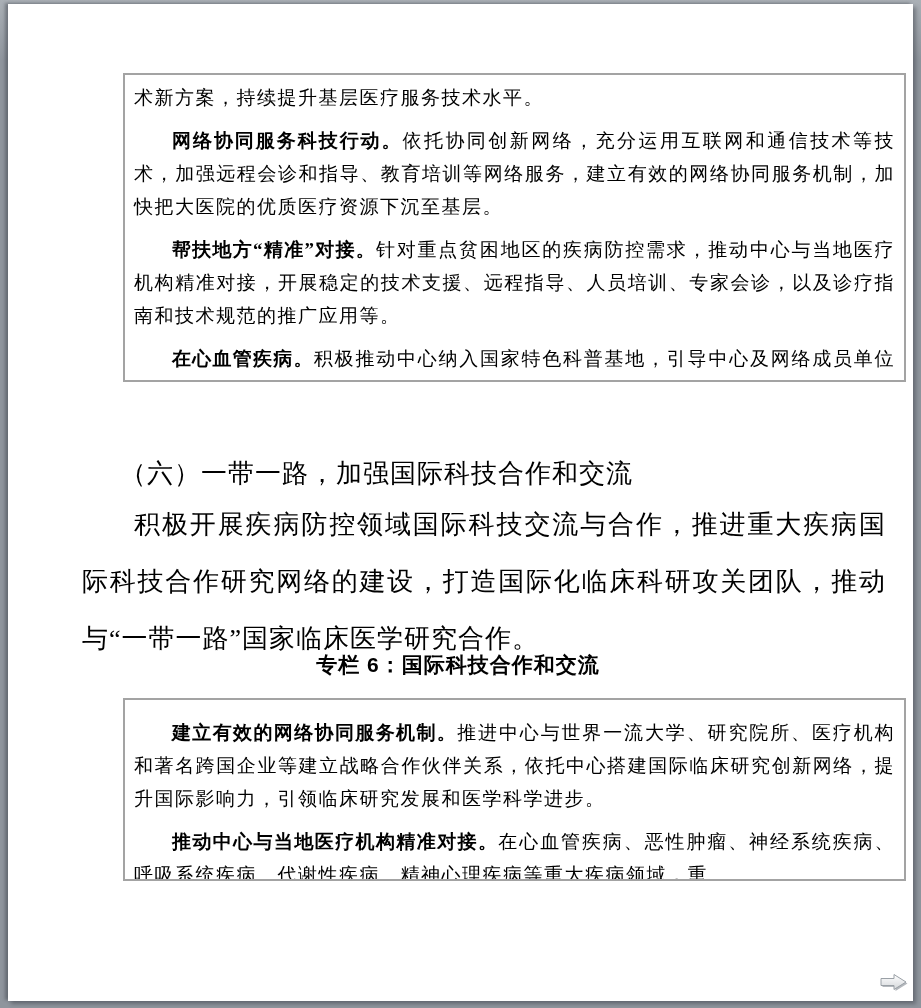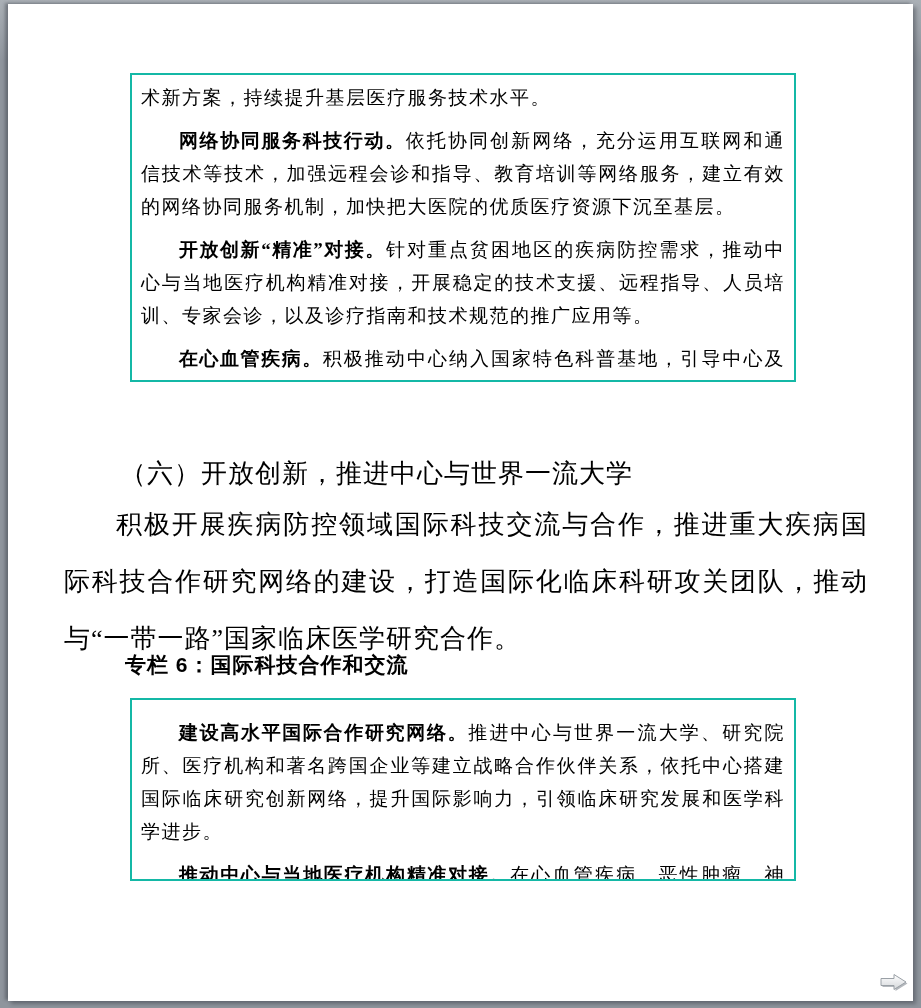--- a/index.html
+++ b/index.html
@@ -21,23 +21,23 @@
     position: absolute;
     left: 8px;
     top: 4px;
     width: 905px;
     height: 997px;
     background: #ffffff;
     box-shadow: -3px -1px 3px rgba(55,60,68,0.45), 3px 3px 4px rgba(55,60,68,0.45);
   }
   .callout-box {
     position: absolute;
-    left: 122px;
-    width: 666px;
-    border: 2px solid #14b8a6;
+    left: 115px;
+    width: 783px;
+    border: 2px solid #a3a3a3;
     background: #ffffff;
     font-size: 19px;
     line-height: 33px;
     letter-spacing: 1.5px;
     color: #000000;
     text-align: justify;
     text-justify: inter-ideograph;
     padding: 6px 9px 0 9px;
     overflow: hidden;
     box-sizing: border-box;
@@ -54,36 +54,37 @@
     width: 806px;
     font-size: 26px;
     line-height: 36px;
     letter-spacing: 1px;
     color: #000000;
     text-indent: 2em;
     font-weight: 500;
   }
   .body-paragraph {
     position: absolute;
-    left: 56px;
+    left: 74px;
     top: 492px;
     width: 804px;
     font-size: 26px;
     line-height: 57px;
     letter-spacing: 1px;
     color: #000000;
     text-align: justify;
     text-justify: inter-ideograph;
     text-indent: 2em;
   }
   .column-heading {
     position: absolute;
     left: 117px;
     top: 647px;
     width: 666px;
+    text-align: center;
     font-size: 21px;
     font-weight: bold;
     letter-spacing: 1px;
     color: #000000;
     font-family: "Liberation Sans", "DejaVu Sans", sans-serif;
   }
   .pager-arrow {
     position: absolute;
     left: 872px;
     top: 969px;
@@ -94,32 +95,32 @@
 </style>
 </head>
 <body>
 
 <div class="frame">
   <div class="page">
 
     <div class="callout-box box-top">
       <p><span>术新方案，持续提升基层医疗服务技术水平。</span></p>
       <p class="indent"><span class="lead">网络协同服务科技行动。</span><span>依托协同创新网络，充分运用互联网和通信技术等技术，加强远程会诊和指导、教育培训等网络服务，建立有效的网络协同服务机制，加快把大医院的优质医疗资源下沉至基层。</span></p>
-      <p class="indent"><span class="lead">开放创新“精准”对接。</span><span>针对重点贫困地区的疾病防控需求，推动中心与当地医疗机构精准对接，开展稳定的技术支援、远程指导、人员培训、专家会诊，以及诊疗指南和技术规范的推广应用等。</span></p>
+      <p class="indent"><span class="lead">帮扶地方“精准”对接。</span><span>针对重点贫困地区的疾病防控需求，推动中心与当地医疗机构精准对接，开展稳定的技术支援、远程指导、人员培训、专家会诊，以及诊疗指南和技术规范的推广应用等。</span></p>
       <p class="indent"><span class="lead">在心血管疾病。</span><span>积极推动中心纳入国家特色科普基地，引导中心及网络成员单位建设全国科普教育基地,加快面向公众的健康医疗知识的普及推广。</span></p>
     </div>
 
-    <div class="section-heading">（六）开放创新，推进中心与世界一流大学</div>
+    <div class="section-heading">（六）一带一路，加强国际科技合作和交流</div>
 
     <div class="body-paragraph">积极开展疾病防控领域国际科技交流与合作，推进重大疾病国际科技合作研究网络的建设，打造国际化临床科研攻关团队，推动与“一带一路”国家临床医学研究合作。</div>
 
     <div class="column-heading">专栏 6：国际科技合作和交流</div>
 
     <div class="callout-box box-bottom">
-      <p class="indent"><span class="lead">建设高水平国际合作研究网络。</span><span>推进中心与世界一流大学、研究院所、医疗机构和著名跨国企业等建立战略合作伙伴关系，依托中心搭建国际临床研究创新网络，提升国际影响力，引领临床研究发展和医学科学进步。</span></p>
+      <p class="indent"><span class="lead">建立有效的网络协同服务机制。</span><span>推进中心与世界一流大学、研究院所、医疗机构和著名跨国企业等建立战略合作伙伴关系，依托中心搭建国际临床研究创新网络，提升国际影响力，引领临床研究发展和医学科学进步。</span></p>
       <p class="indent"><span class="lead">推动中心与当地医疗机构精准对接。</span><span>在心血管疾病、恶性肿瘤、神经系统疾病、呼吸系统疾病、代谢性疾病、精神心理疾病等重大疾病领域，重</span></p>
     </div>
 
     <div class="pager-arrow">
       <svg width="29" height="19" viewBox="0 0 29 19">
         <defs>
           <linearGradient id="arrowFill" x1="0" y1="0" x2="0" y2="1">
             <stop offset="0" stop-color="#ffffff"></stop>
             <stop offset="1" stop-color="#d4d7da"></stop>
           </linearGradient>

